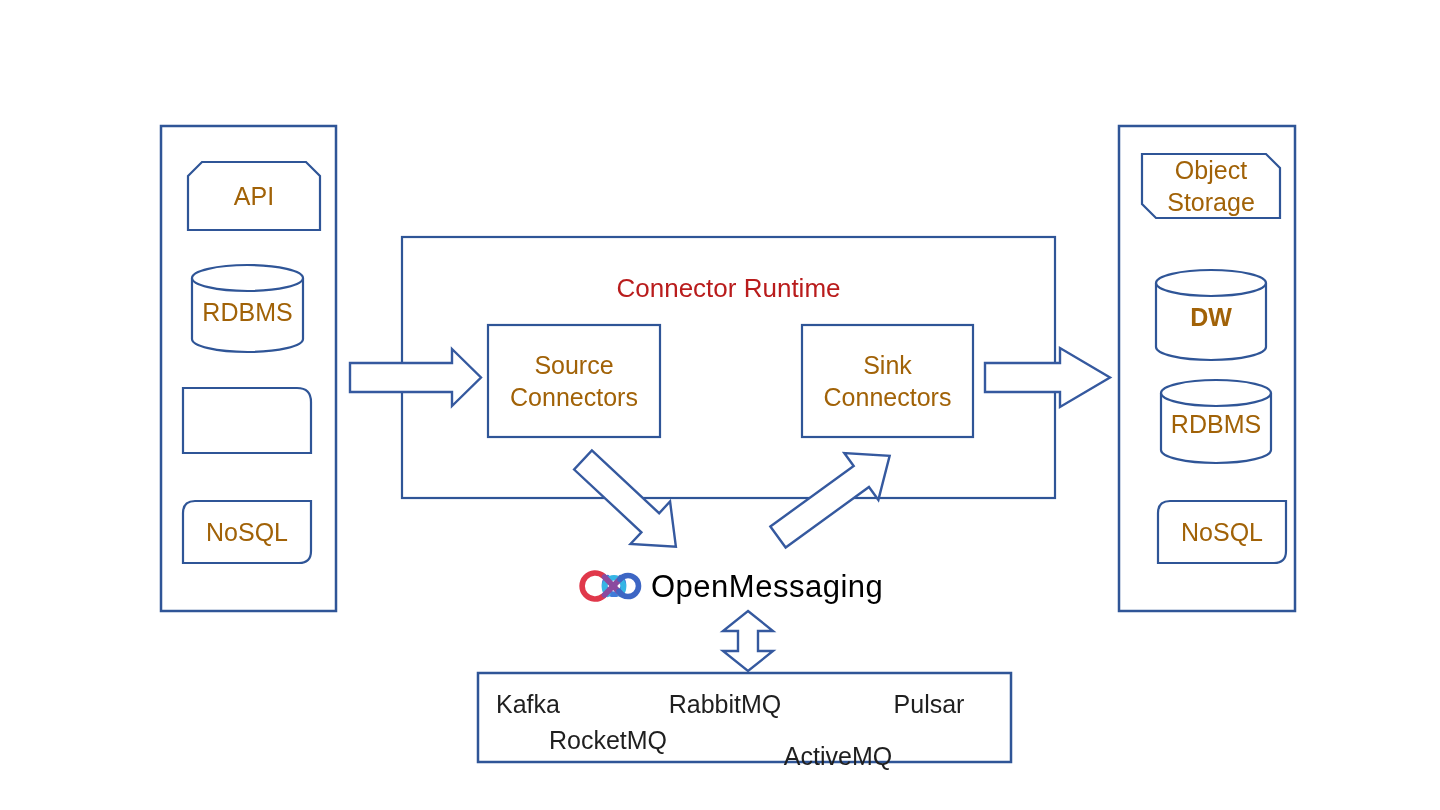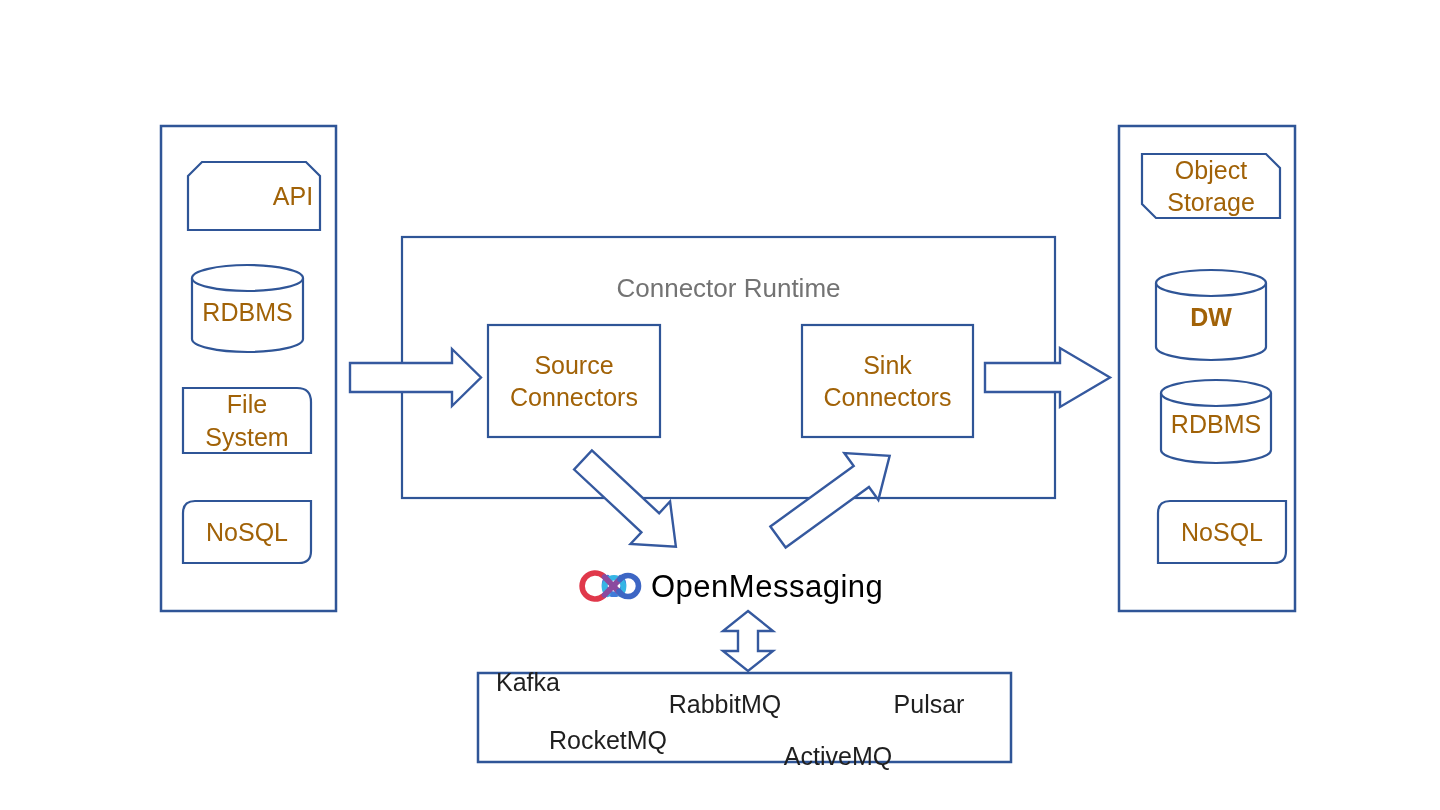--- a/index.html
+++ b/index.html
@@ -11,21 +11,21 @@
   .stage{position:absolute;left:0;top:0;width:1440px;height:810px;}
   svg.layer{position:absolute;left:0;top:0;}
   .label{
     position:absolute;display:flex;align-items:center;justify-content:center;
     text-align:center;font-size:25px;line-height:1.3;color:#a16207;
     white-space:pre-line;
   }
   .runtime-title{
     position:absolute;left:402px;top:272px;width:653px;height:32px;
     display:flex;align-items:center;justify-content:center;
-    font-size:26px;color:#737373;
+    font-size:26px;color:#b91c1c;
   }
   .mq-item{
     position:absolute;transform:translateX(-50%);
     font-size:25px;line-height:28px;color:#1f1f1f;white-space:nowrap;
   }
   .logo-text{
     position:absolute;left:651px;top:569px;height:36px;
     display:flex;align-items:center;
     font-size:31px;letter-spacing:0.5px;color:#000000;white-space:nowrap;
   }
@@ -90,35 +90,34 @@
     <g fill="none" stroke-width="5.6" stroke-linecap="round">
       <path d="M 607.6,577.8 A 9.5,9.5 0 1 0 620.4,577.8" stroke="#3f7bd8"></path>
       <path d="M 607.6,594.2 A 9.5,9.5 0 1 1 620.4,594.2" stroke="#35b5e5"></path>
       <path d="M 603.4,576 A 13,13 0 1 0 603.4,596" stroke="#e0384b"></path>
       <line x1="604.5" y1="577" x2="620.5" y2="593.5" stroke="#8b4a9e"></line>
       <line x1="604.5" y1="595" x2="620.5" y2="578.5" stroke="#8b4a9e"></line>
       <circle cx="628" cy="586" r="10.5" stroke="#3d66c4" stroke-dasharray="53 13" stroke-dashoffset="26"></circle>
     </g>
   </svg>
 
-  <div class="label" style="left:188px;top:162px;width:132px;height:68px;padding-left:39px;">API</div>
+  <div class="label" style="left:188px;top:162px;width:132px;height:68px;">API</div>
   <div class="label" style="left:192px;top:272px;width:111px;height:80px;">RDBMS</div>
-  <div class="label" style="left:183px;top:388px;width:128px;height:65px;">File System</div>
   <div class="label" style="left:183px;top:501px;width:128px;height:62px;">NoSQL</div>
 
   <div class="runtime-title">Connector Runtime</div>
   <div class="label" style="left:488px;top:325px;width:172px;height:112px;">Source Connectors</div>
   <div class="label" style="left:802px;top:325px;width:171px;height:112px;">Sink Connectors</div>
 
   <div class="label" style="left:1142px;top:154px;width:138px;height:64px;">Object Storage</div>
   <div class="label" style="left:1156px;top:277px;width:110px;height:80px;font-weight:bold;">DW</div>
   <div class="label" style="left:1161px;top:387px;width:110px;height:74px;">RDBMS</div>
   <div class="label" style="left:1158px;top:501px;width:128px;height:62px;">NoSQL</div>
 
   <div class="logo-text">OpenMessaging</div>
 
-  <span class="mq-item" style="left:528px;top:668px;">Kafka</span>
+  <span class="mq-item" style="left:528px;top:690px;">Kafka</span>
   <span class="mq-item" style="left:725px;top:690px;">RabbitMQ</span>
   <span class="mq-item" style="left:929px;top:690px;">Pulsar</span>
   <span class="mq-item" style="left:608px;top:726px;">RocketMQ</span>
   <span class="mq-item" style="left:838px;top:742px;">ActiveMQ</span>
 
 </div>
 
 </body></html>

